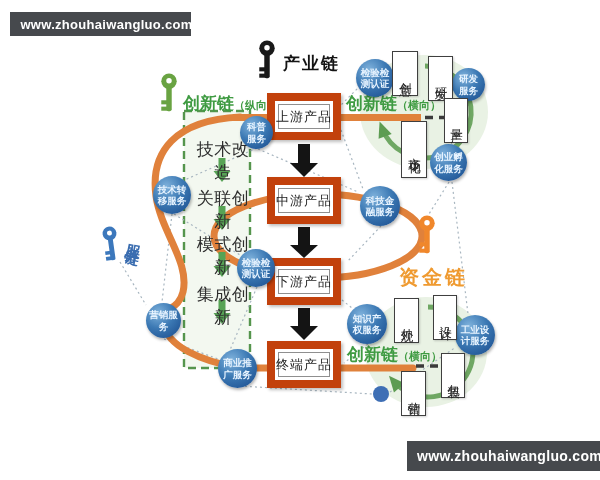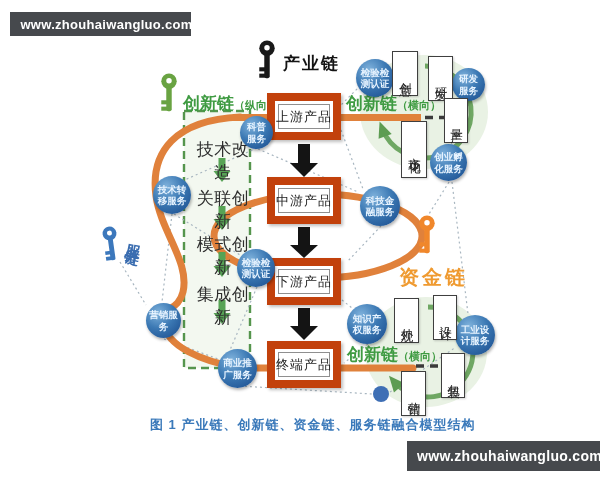--- a/index.html
+++ b/index.html
@@ -226,15 +226,14 @@
   <div class="vbox" style="left:392px;top:51px;width:26px;height:45px;">创意</div>
   <div class="vbox" style="left:428px;top:56px;width:25px;height:45px;">研发</div>
   <div class="vbox" style="left:444px;top:98px;width:24px;height:45px;">量产</div>
   <div class="vbox" style="left:401px;top:121px;width:26px;height:57px;">市场化</div>
 
   <div class="vbox" style="left:394px;top:298px;width:25px;height:45px;">外观</div>
   <div class="vbox" style="left:433px;top:295px;width:24px;height:45px;">设计</div>
   <div class="vbox" style="left:441px;top:353px;width:24px;height:45px;">包装</div>
   <div class="vbox" style="left:401px;top:371px;width:25px;height:45px;">营销</div>
 
-  <div class="cap">图 1  产业链、创新链、资金链、服务链融合模型结构</div>
 
 </div>
 
 </body></html>

